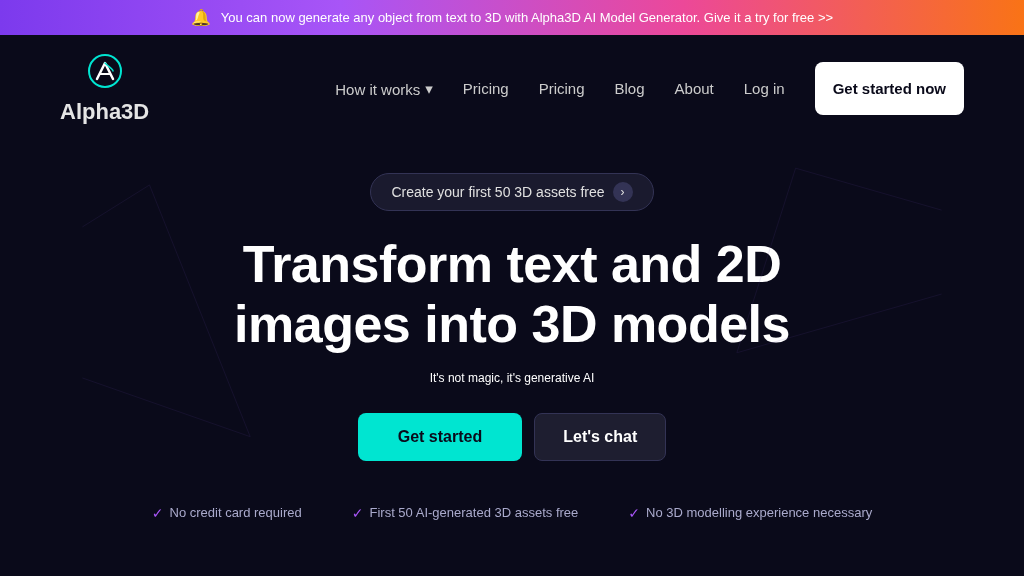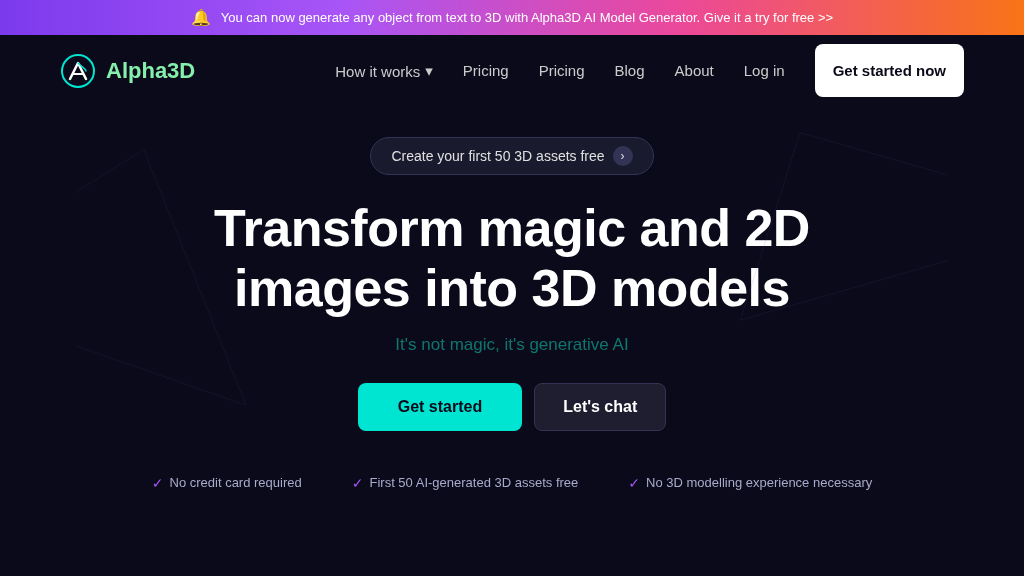--- a/index.html
+++ b/index.html
@@ -34,21 +34,22 @@
       justify-content: space-between;
       padding: 18px 60px;
       background-color: #0a0a1a;
     }
     .logo {
       display: flex;
       align-items: center;
       gap: 10px;
       font-size: 22px;
       font-weight: 700;
-      color: #86efac;
+      color: #e5e5e5;
+      flex-direction: column;
     }
     .logo-icon {
       width: 36px;
       height: 36px;
     }
     .nav-links {
       display: flex;
       align-items: center;
       gap: 30px;
       list-style: none;
@@ -121,22 +122,22 @@
     .hero-title {
       font-size: 52px;
       font-weight: 800;
       line-height: 1.15;
       max-width: 620px;
       margin-bottom: 16px;
       letter-spacing: -0.5px;
     }
 
     .hero-subtitle {
-      font-size: 17px;
-      color: #0f766e;
+      font-size: 12px;
+      color: #ffffff;
       margin-bottom: 28px;
     }
 
     .hero-buttons {
       display: flex;
       gap: 12px;
       margin-bottom: 44px;
     }
 
     .btn-get-started {
@@ -236,21 +237,21 @@
     <line x1="780" y1="250" x2="1024" y2="180" stroke="#6644aa" stroke-width="1"></line>
     <line x1="850" y1="30" x2="1024" y2="80" stroke="#6644aa" stroke-width="1"></line>
   </svg>
 
   <div class="cta-pill">
     <span>Create your first 50 3D assets free</span>
     <span class="cta-pill-arrow">›</span>
   </div>
 
   <h1 class="hero-title">
-    <span>Transform magic and 2D</span><br>
+    <span>Transform text and 2D</span><br>
     <span>images into 3D models</span>
   </h1>
 
   <p class="hero-subtitle">It's not magic, it's generative AI</p>
 
   <div class="hero-buttons">
     <button class="btn-get-started">Get started</button>
     <button class="btn-lets-chat">Let's chat</button>
   </div>
 

